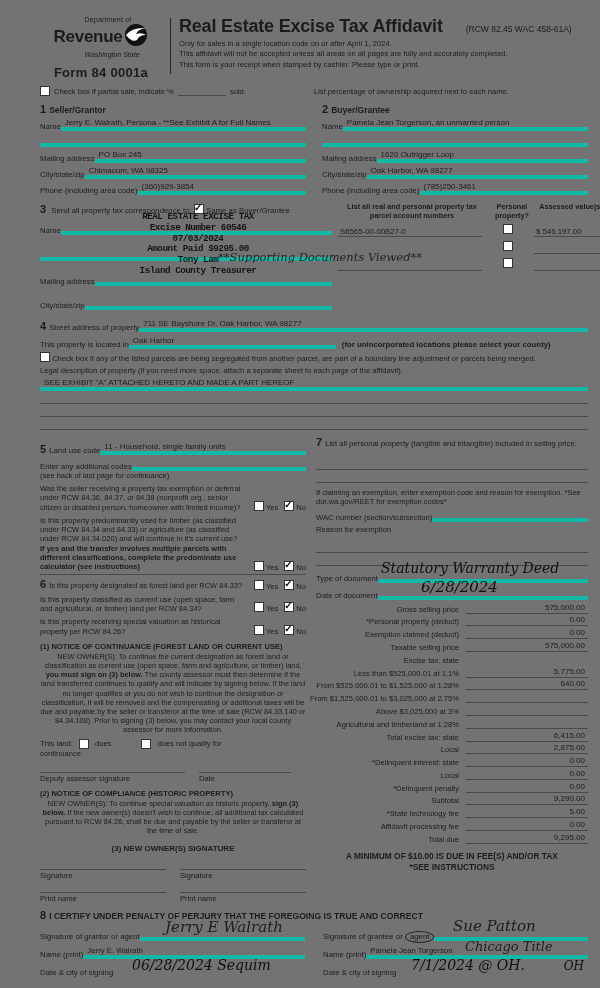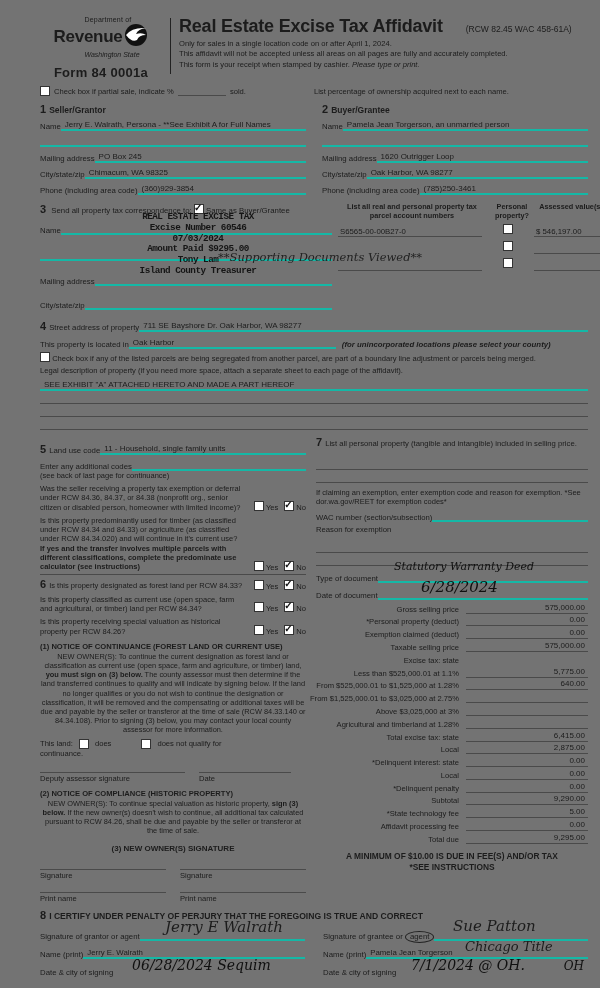--- a/index.html
+++ b/index.html
@@ -1,25 +1,25 @@
 <!DOCTYPE html>
 <html><head>
 <meta charset="utf-8">
 <style>
   html,body{margin:0;padding:0;background:#888;}
   .page{position:relative;width:600px;height:988px;background:#737373;margin:0 auto;
         font-family:"Liberation Sans",sans-serif;color:#1c1c1c;overflow:hidden;}
   .content{position:absolute;left:40px;top:16px;width:548px;}
-  .fill{flex:1;border-bottom:2px solid #14b8a6;padding:0 3px 0 4px;white-space:nowrap;overflow:visible;}
+  .fill{flex:1;border-bottom:4px solid #14b8a6;padding:0 3px 0 4px;white-space:nowrap;overflow:visible;}
   .lbl{white-space:nowrap;}
   .cb{display:inline-block;width:8px;height:8px;border:1px solid #333;position:relative;
       vertical-align:-1px;background:#fff;flex:none;}
   .cb.checked::after{content:"✓";position:absolute;left:-1px;top:-3px;font-size:10px;font-weight:bold;color:#111;}
   .b{font-weight:bold;}
-  .i{font-style:italic;}
+  .i{}
   .num{font-size:11px;font-weight:bold;margin-right:3px;}
   .hand{font-family:"DejaVu Serif",serif;font-style:italic;color:#101010;}
 
   
   .hdr{display:flex;align-items:flex-start;}
   .logoblock{width:122px;flex:none;text-align:center;}
   .dept{font-size:7px;letter-spacing:.2px;margin-left:14px;}
   .revline{display:flex;align-items:center;justify-content:center;gap:2px;}
   .rev{font-size:17px;font-weight:bold;letter-spacing:-.3px;}
   .wastate{font-size:7px;font-style:italic;margin-left:22px;}
@@ -347,21 +347,21 @@
               <span class="fill"></span>
             </div>
         <div style="font-size:7.7px;margin-top:3px">Reason for exemption</div>
         <div class="blankline" style="margin-top:6px"></div>
         <div class="blankline"></div>
       </div>
 
       <div class="docrow">
         <span class="lbl">Type of document</span>
         <span class="fill"></span>
-        <span class="hand sig-overlay" style="left:78px;top:-8px;font-size:11px">Statutory Warranty Deed</span>
+        <span class="hand sig-overlay" style="left:65px;top:-8px;font-size:14px">Statutory Warranty Deed</span>
       </div>
       <div class="docrow">
         <span class="lbl">Date of document</span>
         <span class="fill"></span>
         <span class="hand sig-overlay" style="left:105px;top:-7px;font-size:15px">6/28/2024</span>
       </div>
 
       <div style="margin-top:4px">
         <div class="taxrow">
               <div class="tlabel">Gross selling price</div>

